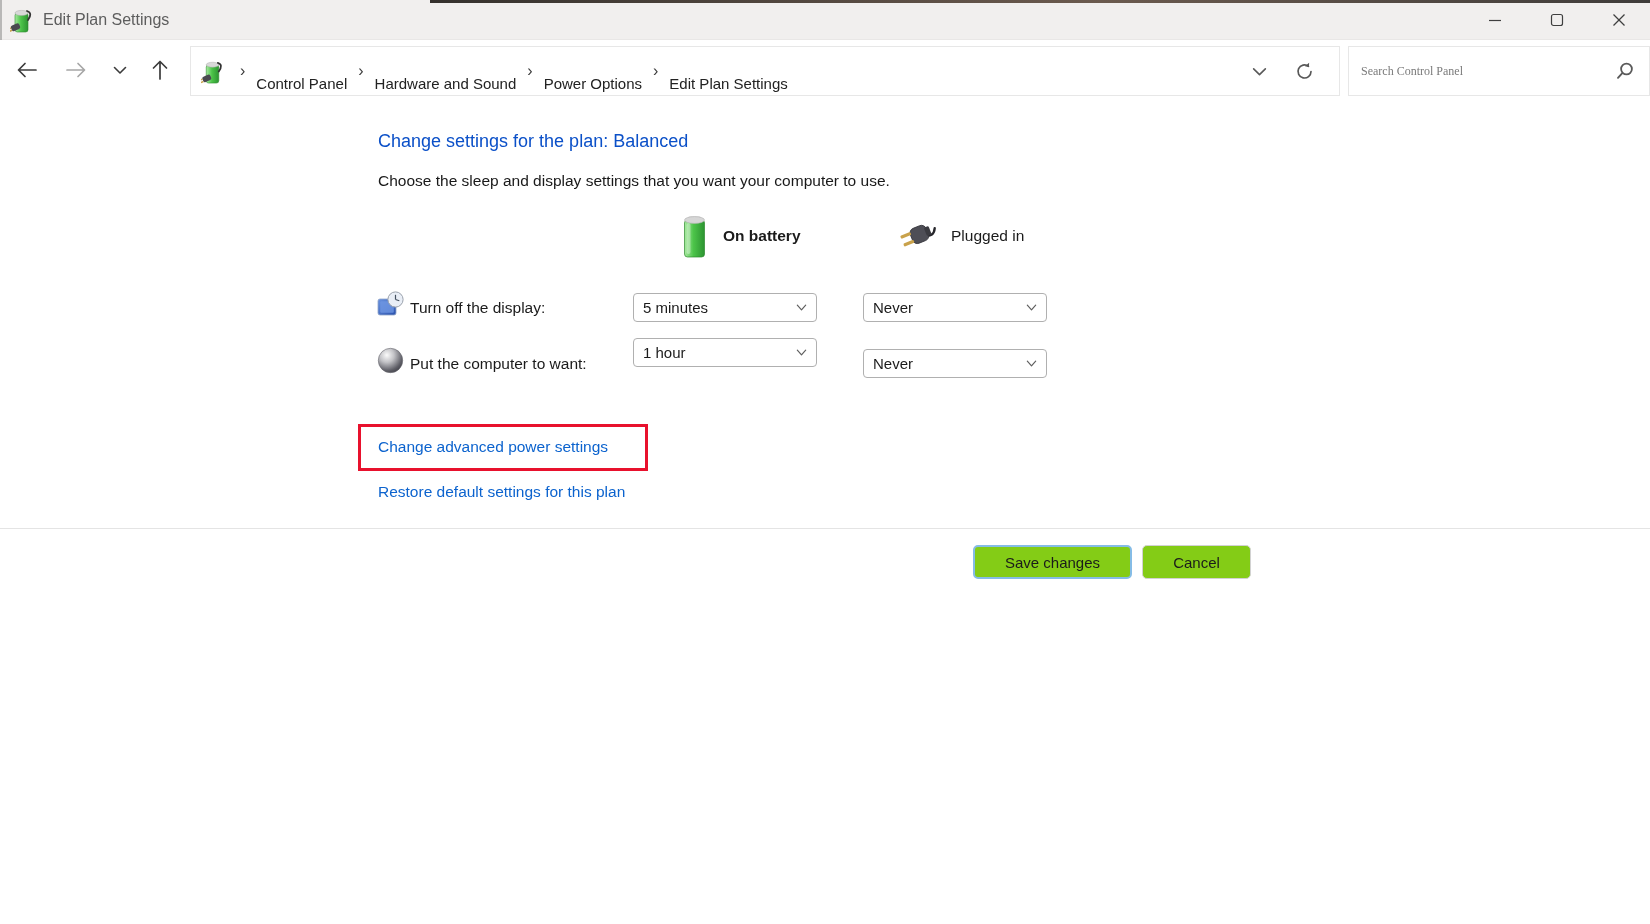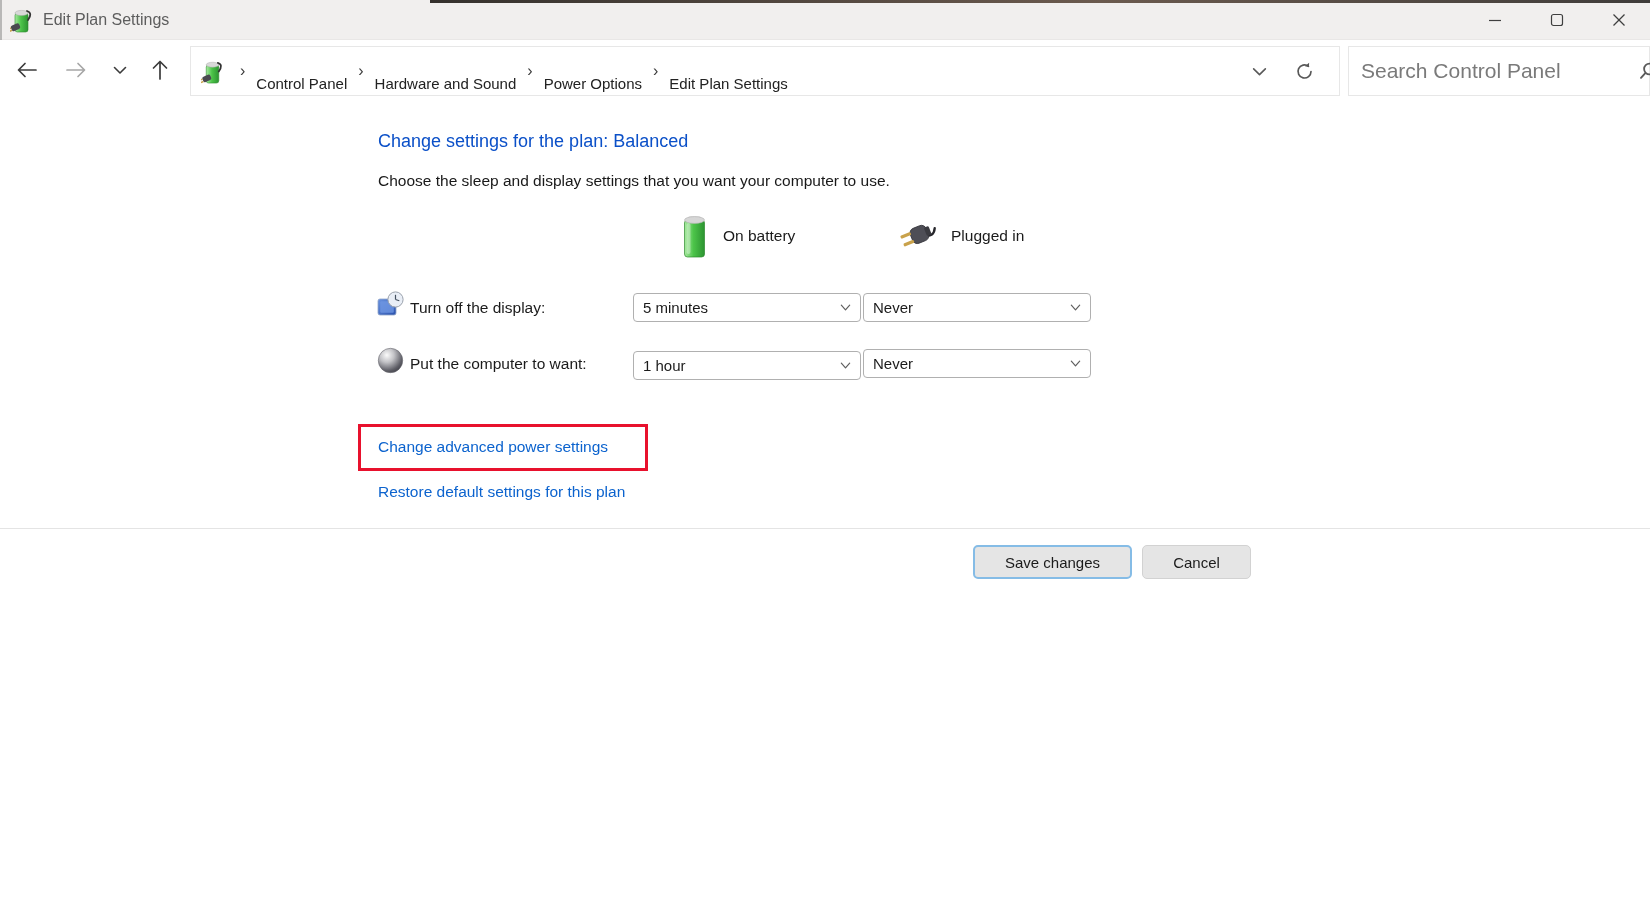--- a/index.html
+++ b/index.html
@@ -34,45 +34,45 @@
   }
   .crumb-icon { width:24px; height:27px; margin-right:4px; flex:0 0 auto; }
   .crumb-sep { color:#3c3c3c; font-size:16px; padding:0 11px; }
   .crumb { color:#222; cursor:default; white-space:nowrap;margin-top:24px; }
   .crumb-right { margin-left:auto; display:flex; align-items:center; gap:26px; padding-right:14px; }
   .searchbox {
     position:absolute; left:1348px; top:5px; width:302px; height:50px;
     border:1px solid #e7e7e7; background:#fff; display:flex; align-items:center;
   }
   .searchbox input {
-    border:none; outline:none; flex:1; font-family:Liberation Sans, sans-serif;
-    font-size:21px; color:#0f172a; padding:0 6px 0 12px; background:transparent;
+    border:none; outline:none; flex:1; font-family:Liberation Serif, serif;
+    font-size:12px; color:#0f172a; padding:0 6px 0 12px; background:transparent;
   }
   .searchbox input::placeholder { color:#7a7a7a; }
   .search-glyph { width:20px; height:20px; margin-right:14px; flex:0 0 auto; }
   
   .heading { position:absolute; left:378px; top:131px; font-size:18px; font-weight:400; color:var(--heading-blue,#0b50c8); }
   .subheading { position:absolute; left:378px; top:172px; font-size:15.5px; color:#191919; }
   .col-icon-battery { position:absolute; left:681px; top:212px; width:27px; height:48px; }
-  .col-label-battery { position:absolute; left:723px; top:227px; font-size:15.5px; }
+  .col-label-battery { position:absolute; left:723px; top:227px; font-size:15.5px;font-weight:bold; }
   .col-icon-plug { position:absolute; left:896px; top:219px; width:46px; height:32px; }
   .col-label-plug { position:absolute; left:951px; top:227px; font-size:15.5px; }
   .row-icon { position:absolute; width:27px; height:27px; }
   .row-label { position:absolute; left:410px; font-size:15.5px; }
   .select {
-    position:absolute; width:228px; height:29px; background:#fff;
+    position:absolute; width:184px; height:29px; background:#fff;
     border:1px solid #b0b0b0; border-radius:4px;
     display:flex; align-items:center; padding:0 8px 0 9px; font-size:15px; cursor:default;
   }
   .select-chevron { margin-left:auto; width:13px; height:13px; }
   .highlight-box { position:absolute; left:358px; top:424px; width:290px; height:47px; border:3px solid var(--red,#e8112d); }
   .cpl-link { position:absolute; left:378px; font-size:15.5px; color:var(--link-blue,#0c63ce); cursor:pointer; }
   .divider { position:absolute; left:0; top:528px; width:1650px; height:1px; background:#e4e4e4; }
   .btn {
-    position:absolute; top:545px; height:34px; background:#e5e5e5;
+    position:absolute; top:545px; height:34px; background:#84cc16;
     border-radius:5px; font-size:15px; color:#1b1b1b;
     display:flex; align-items:center; justify-content:center; cursor:default;
   }
   .btn-save { left:973px; width:159px; border:2px solid var(--focus-border,#85bce6); }
   .btn-cancel { left:1142px; width:109px; border:1px solid #d2d2d2; }
 </style>
 </head>
 <body>
 
 <svg width="0" height="0" style="position:absolute">
@@ -232,21 +232,21 @@
     <span>Never</span>
     <svg class="select-chevron" viewBox="0 0 14 14">
       <path d="M2.5 4.5 L7 9.5 L11.5 4.5" fill="none" stroke="#5f5f5f" stroke-width="1.3" stroke-linecap="round" stroke-linejoin="round"></path>
     </svg>
   </div>
 
   <svg class="row-icon" style="left:377px; top:347px;" viewBox="0 0 27 27">
     <circle cx="13.5" cy="13.5" r="12.2" fill="url(#orbGrad)" stroke="#6a6a70" stroke-width="0.6"></circle>
   </svg>
   <span class="row-label" style="top:355px;">Put the computer to want:</span>
-  <div class="select" style="left:633px; top:351px;justify-content:space-between;">
+  <div class="select" style="left:633px; top:338px;justify-content:space-between;">
     <span>1 hour</span>
     <svg class="select-chevron" viewBox="0 0 14 14">
       <path d="M2.5 4.5 L7 9.5 L11.5 4.5" fill="none" stroke="#5f5f5f" stroke-width="1.3" stroke-linecap="round" stroke-linejoin="round"></path>
     </svg>
   </div>
   <div class="select" style="left:863px; top:349px;">
     <span>Never</span>
     <svg class="select-chevron" viewBox="0 0 14 14">
       <path d="M2.5 4.5 L7 9.5 L11.5 4.5" fill="none" stroke="#5f5f5f" stroke-width="1.3" stroke-linecap="round" stroke-linejoin="round"></path>
     </svg>

